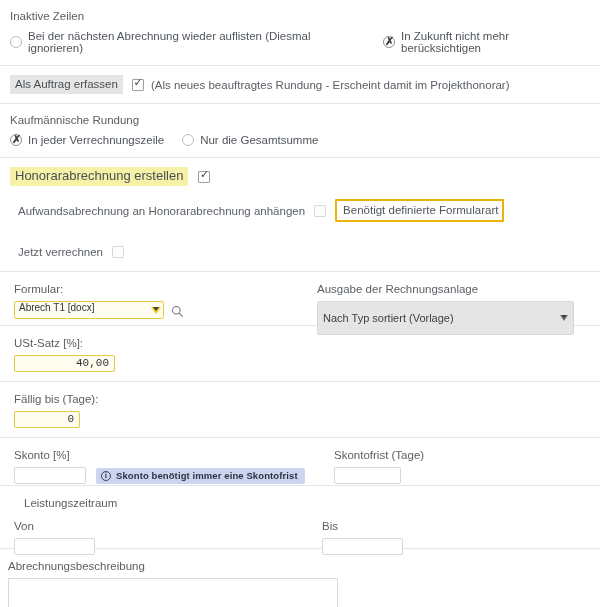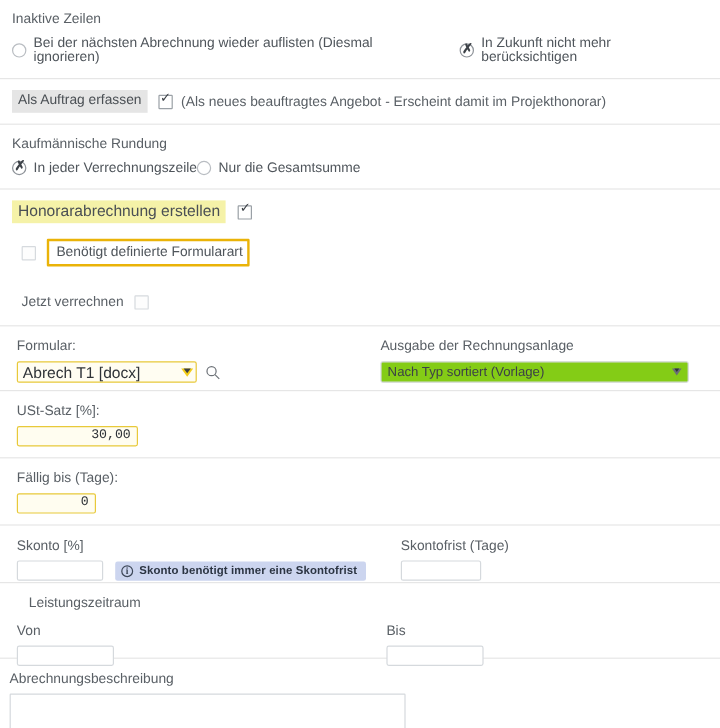--- a/index.html
+++ b/index.html
@@ -119,23 +119,23 @@
     display: block;
     line-height: 15px;
   }
 
   
   .sel-yellow {
     border: 1px solid #e8c93a;
     background: #fffdf2;
     height: 18px;
     border-radius: 2px;
-    display: flex; align-items: flex-end;
+    display: flex; align-items: flex-start;
     padding: 0 0 0 4px;
-    font-size: 13px;
+    font-size: 10px;
     color: #2f3338;
     position: relative;
   }
   .sel-yellow .arrowbox {
     margin-left: auto;
     width: 15px; height: 16px;
     display: flex; align-items: center; justify-content: center;
   }
   .tri-yellow {
     width: 0; height: 0;
@@ -149,22 +149,22 @@
     position: absolute;
     left: -3px; top: -7px;
     width: 0; height: 0;
     border-left: 3px solid transparent;
     border-right: 3px solid transparent;
     border-top: 4px solid #3b3f44;
   }
 
   .sel-plain {
     border: 1px solid #d5d9dd;
-    background: #84cc16;
-    height: 18px;
+    background: #e5e5e5;
+    height: 34px;
     border-radius: 2px;
     display: flex; align-items: center;
     padding: 0 0 0 5px;
     font-size: 11px;
     color: #3c4147;
   }
   .sel-plain .arrowbox {
     margin-left: auto; width: 18px; height: 16px;
     display: flex; align-items: center; justify-content: center;
   }
@@ -253,47 +253,48 @@
         <span class="txt">In Zukunft nicht mehr berücksichtigen</span>
       </div>
     </div>
   </div>
   <div class="rule" style="margin-top:11px;"></div>
 
   <div class="section" style="padding-top:9px; padding-bottom:9px;">
     <div class="row" style="gap:9px;">
       <span class="hl-orange">Als Auftrag erfassen</span>
       <span class="cb checked"></span>
-      <span class="lbl" style="margin-left:-2px;">(Als neues beauftragtes Angebot - Erscheint damit im Projekthonorar)</span>
+      <span class="lbl" style="margin-left:-2px;">(Als neues beauftragtes Rundung - Erscheint damit im Projekthonorar)</span>
     </div>
   </div>
   <div class="rule"></div>
 
   <div class="section" style="padding-top:8px;">
     <div class="lbl">Kaufmännische Rundung</div>
-    <div class="row" style="margin-top:6px; ">
+    <div class="row" style="margin-top:6px; gap:18px;">
       <div class="radio-item">
         <span class="radio checked"></span>
         <span class="txt">In jeder Verrechnungszeile</span>
       </div>
       <div class="radio-item">
         <span class="radio"></span>
         <span class="txt">Nur die Gesamtsumme</span>
       </div>
     </div>
   </div>
   <div class="rule" style="margin-top:11px;"></div>
 
   <div class="section" style="padding-top:9px;">
     <div class="row" style="gap:10px;">
       <span class="hl-yellow">Honorarabrechnung erstellen</span>
       <span class="cb checked"></span>
     </div>
 
     <div class="row" style="margin-top:13px; gap:9px; padding-left:8px;">
+      <span class="lbl">Aufwandsabrechnung an Honorarabrechnung anhängen</span>
       <span class="cb empty"></span>
       <span class="boxlabel">Benötigt definierte Formularart</span>
     </div>
 
     <div class="row" style="margin-top:22px; gap:9px; padding-left:8px;">
       <span class="lbl">Jetzt verrechnen</span>
       <span class="cb empty"></span>
     </div>
   </div>
   <div class="rule" style="margin-top:11px;"></div>
@@ -323,21 +324,21 @@
         <span class="arrowbox">
             <span class="tri-dark"></span>
           </span>
       </div>
     </div>
   </div>
   <div class="rule"></div>
 
   <div class="section" style="padding-top:9px; padding-bottom:9px; padding-left:14px;">
     <div class="lbl">USt-Satz [%]:</div>
-    <div class="inp-yellow" style="width:101px; margin-top:4px;">30,00</div>
+    <div class="inp-yellow" style="width:101px; margin-top:4px;">40,00</div>
   </div>
   <div class="rule"></div>
 
   <div class="section" style="padding-top:9px; padding-bottom:9px; padding-left:14px;">
     <div class="lbl">Fällig bis (Tage):</div>
     <div class="inp-yellow" style="width:66px; margin-top:4px;">0</div>
   </div>
   <div class="rule"></div>
 
   <div class="section" style="padding-top:9px; padding-bottom:9px; position:relative; height:47px;">

